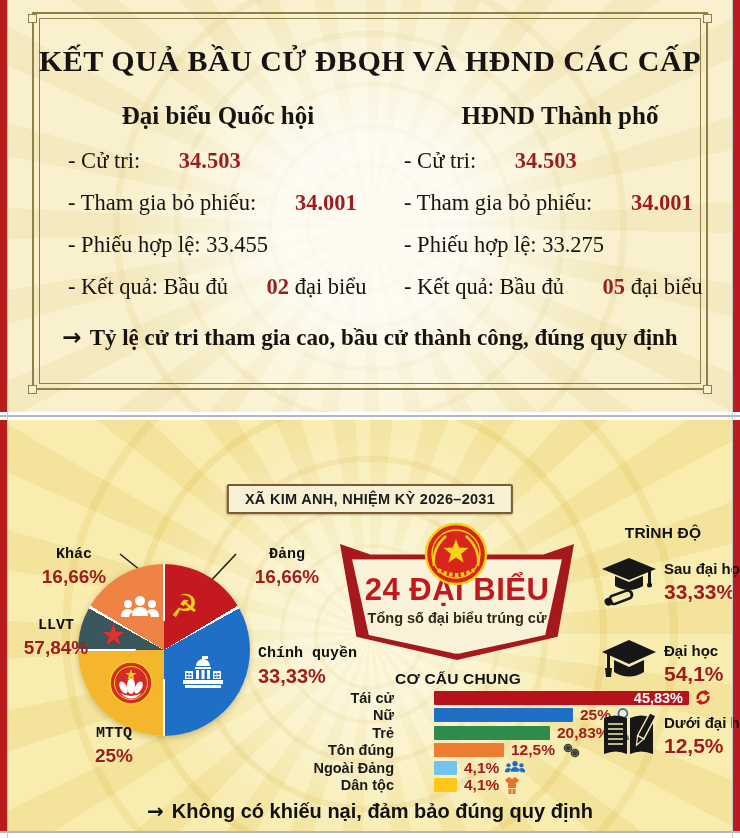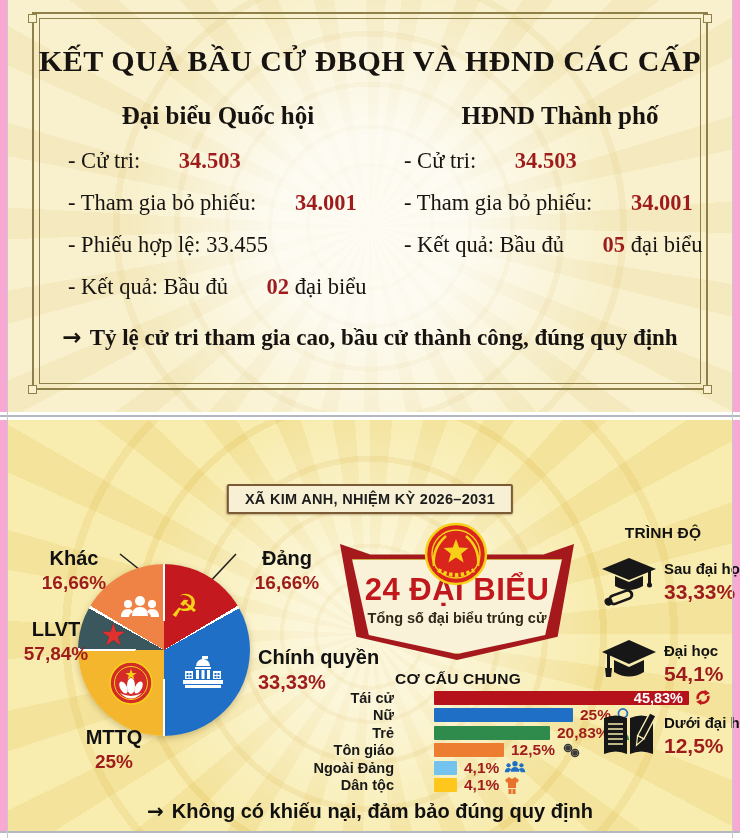--- a/index.html
+++ b/index.html
@@ -1,18 +1,18 @@
 <!DOCTYPE html>
 <html><head>
 <meta charset="utf-8">
 <style>
   * { margin:0; padding:0; box-sizing:border-box; }
   html,body { width:740px; height:838px; }
   body { font-family:"Liberation Sans", sans-serif; background:#ffffff; overflow:hidden; }
-  .stage { position:relative; width:740px; height:838px; background:#f9a8d4; }
+  .stage { position:relative; width:740px; height:838px; background:#b91c1c; }
   .vline { position:absolute; top:0; bottom:0; width:1px; background:#c6c8cf; z-index:9; }
 
   
   .card1 { position:absolute; left:8px; top:0; width:724px; height:412px;
     background-color:#f9f1cd;
     background-image:
       radial-gradient(circle at 50% 55%, rgba(255,255,255,.75) 0 90px, rgba(255,255,255,0) 240px),
       radial-gradient(circle at 50% 55%, transparent 0 60px, rgba(201,164,60,.14) 60px 64px, transparent 64px 98px, rgba(201,164,60,.14) 98px 102px, transparent 102px 140px, rgba(201,164,60,.12) 140px 145px, transparent 145px 190px, rgba(201,164,60,.12) 190px 196px, transparent 196px 250px, rgba(201,164,60,.10) 250px 257px, transparent 257px),
       repeating-conic-gradient(from 8deg at 50% 55%, rgba(206,170,64,.10) 0 5deg, rgba(206,170,64,0) 5deg 13deg);
     font-family:"Liberation Serif", serif; color:#171310; }
@@ -51,21 +51,21 @@
     background:#f8f0d5; border:2px solid #7b5b36; border-radius:2px; padding:5px 16px;
     font-size:14.5px; font-weight:bold; letter-spacing:.3px; color:#1c1c1c;
     box-shadow:0 1px 2px rgba(90,60,20,.35); white-space:nowrap; }
   .sec-head { position:absolute; font-size:15.5px; font-weight:bold; color:#111; letter-spacing:.2px; text-align:center; }
 
   
   .pie { position:absolute; left:70px; top:144px; width:172px; height:172px; border-radius:50%;
     box-shadow:0 2px 6px rgba(120,90,20,.35); }
   .pie-icon { position:absolute; line-height:1; }
   .pie-label { position:absolute; line-height:1.25; }
-  .pl-name { font-size:20px; font-weight:bold; color:#111; display:block; }
+  .pl-name { font-size:15px; font-weight:bold; color:#111; display:block;font-family:Liberation Mono, monospace; }
   .pl-val { font-size:19px; font-weight:bold; color:#9e1c1c; display:block; }
   .leader { position:absolute; left:0; top:120px; width:360px; height:70px; pointer-events:none; }
 
   
   .emblem { position:absolute; left:416px; top:102px; z-index:3; }
   .ribbon { position:absolute; left:332px; top:124px; width:234px; height:116px; z-index:2;
     background:#a5181c; filter:drop-shadow(0 2px 3px rgba(90,40,10,.4));
     clip-path:polygon(0% 0%, 13% 9%, 87% 9%, 100% 0%, 93% 80%, 50% 100%, 7% 80%); }
   .ribbon-inner { position:absolute; left:12px; top:15px; width:210px; height:95px;
     background:#f9f2d8; border:1px solid #caa64a;
@@ -117,20 +117,21 @@
     <div class="rows r-left">
       <div><span>- Cử tri: </span><span class="val-red">34.503</span></div>
       <div><span>- Tham gia bỏ phiếu: </span><span class="val-red">34.001</span></div>
       <div><span>- Phiếu hợp lệ: </span><span>33.455</span></div>
       <div><span>- Kết quả: Bầu đủ </span><span class="val-red">02</span><span> đại biểu</span></div>
     </div>
 
     <div class="rows r-right">
       <div><span>- Cử tri: </span><span class="val-red">34.503</span></div>
       <div><span>- Tham gia bỏ phiếu: </span><span class="val-red">34.001</span></div>
+      <div><span>- Phiếu hợp lệ: </span><span>33.275</span></div>
       <div><span>- Kết quả: Bầu đủ </span><span class="val-red">05</span><span> đại biểu</span></div>
     </div>
 
     <div class="footer">
       <span class="arrow">→</span><span>Tỷ lệ cử tri tham gia cao, bầu cử thành công, đúng quy định</span>
     </div>
   </section>
 
   <div class="divider">
       <div class="dline"></div>
@@ -260,21 +261,21 @@
         <div class="bar" style="width: 116px; background: rgb(47, 139, 76);"></div>
         <span class="bar-pct">20,83%</span>
         <span class="bar-icn">
           <svg width="15" height="16" viewBox="0 0 15 16">
               <circle cx="7.5" cy="3.5" r="3.2" fill="#2f8b4c"></circle>
               <path d="M1,15 Q1,8 7.5,8 Q14,8 14,15 Z" fill="#2f8b4c"></path>
             </svg>
         </span>
       </div>
       <div class="bar-row">
-        <span class="bar-lbl">Tôn giáo</span>
+        <span class="bar-lbl">Tôn đúng</span>
         <div class="bar" style="width: 70px; background: rgb(237, 125, 49);"></div>
         <span class="bar-pct">12,5%</span>
         <span class="bar-icn">
           <svg width="22" height="15" viewBox="0 0 22 15">
               <g stroke="#3a3a3a" stroke-width="1.4" fill="none">
                 <circle cx="8" cy="5" r="3.6"></circle>
                 <path d="M8,1.4 V8.6 M4.4,5 H11.6 M5.5,2.5 L10.5,7.5 M10.5,2.5 L5.5,7.5"></path>
                 <circle cx="15" cy="10" r="3.6"></circle>
                 <path d="M15,6.4 V13.6 M11.4,10 H18.6 M12.5,7.5 L17.5,12.5 M17.5,7.5 L12.5,12.5"></path>
               </g>

